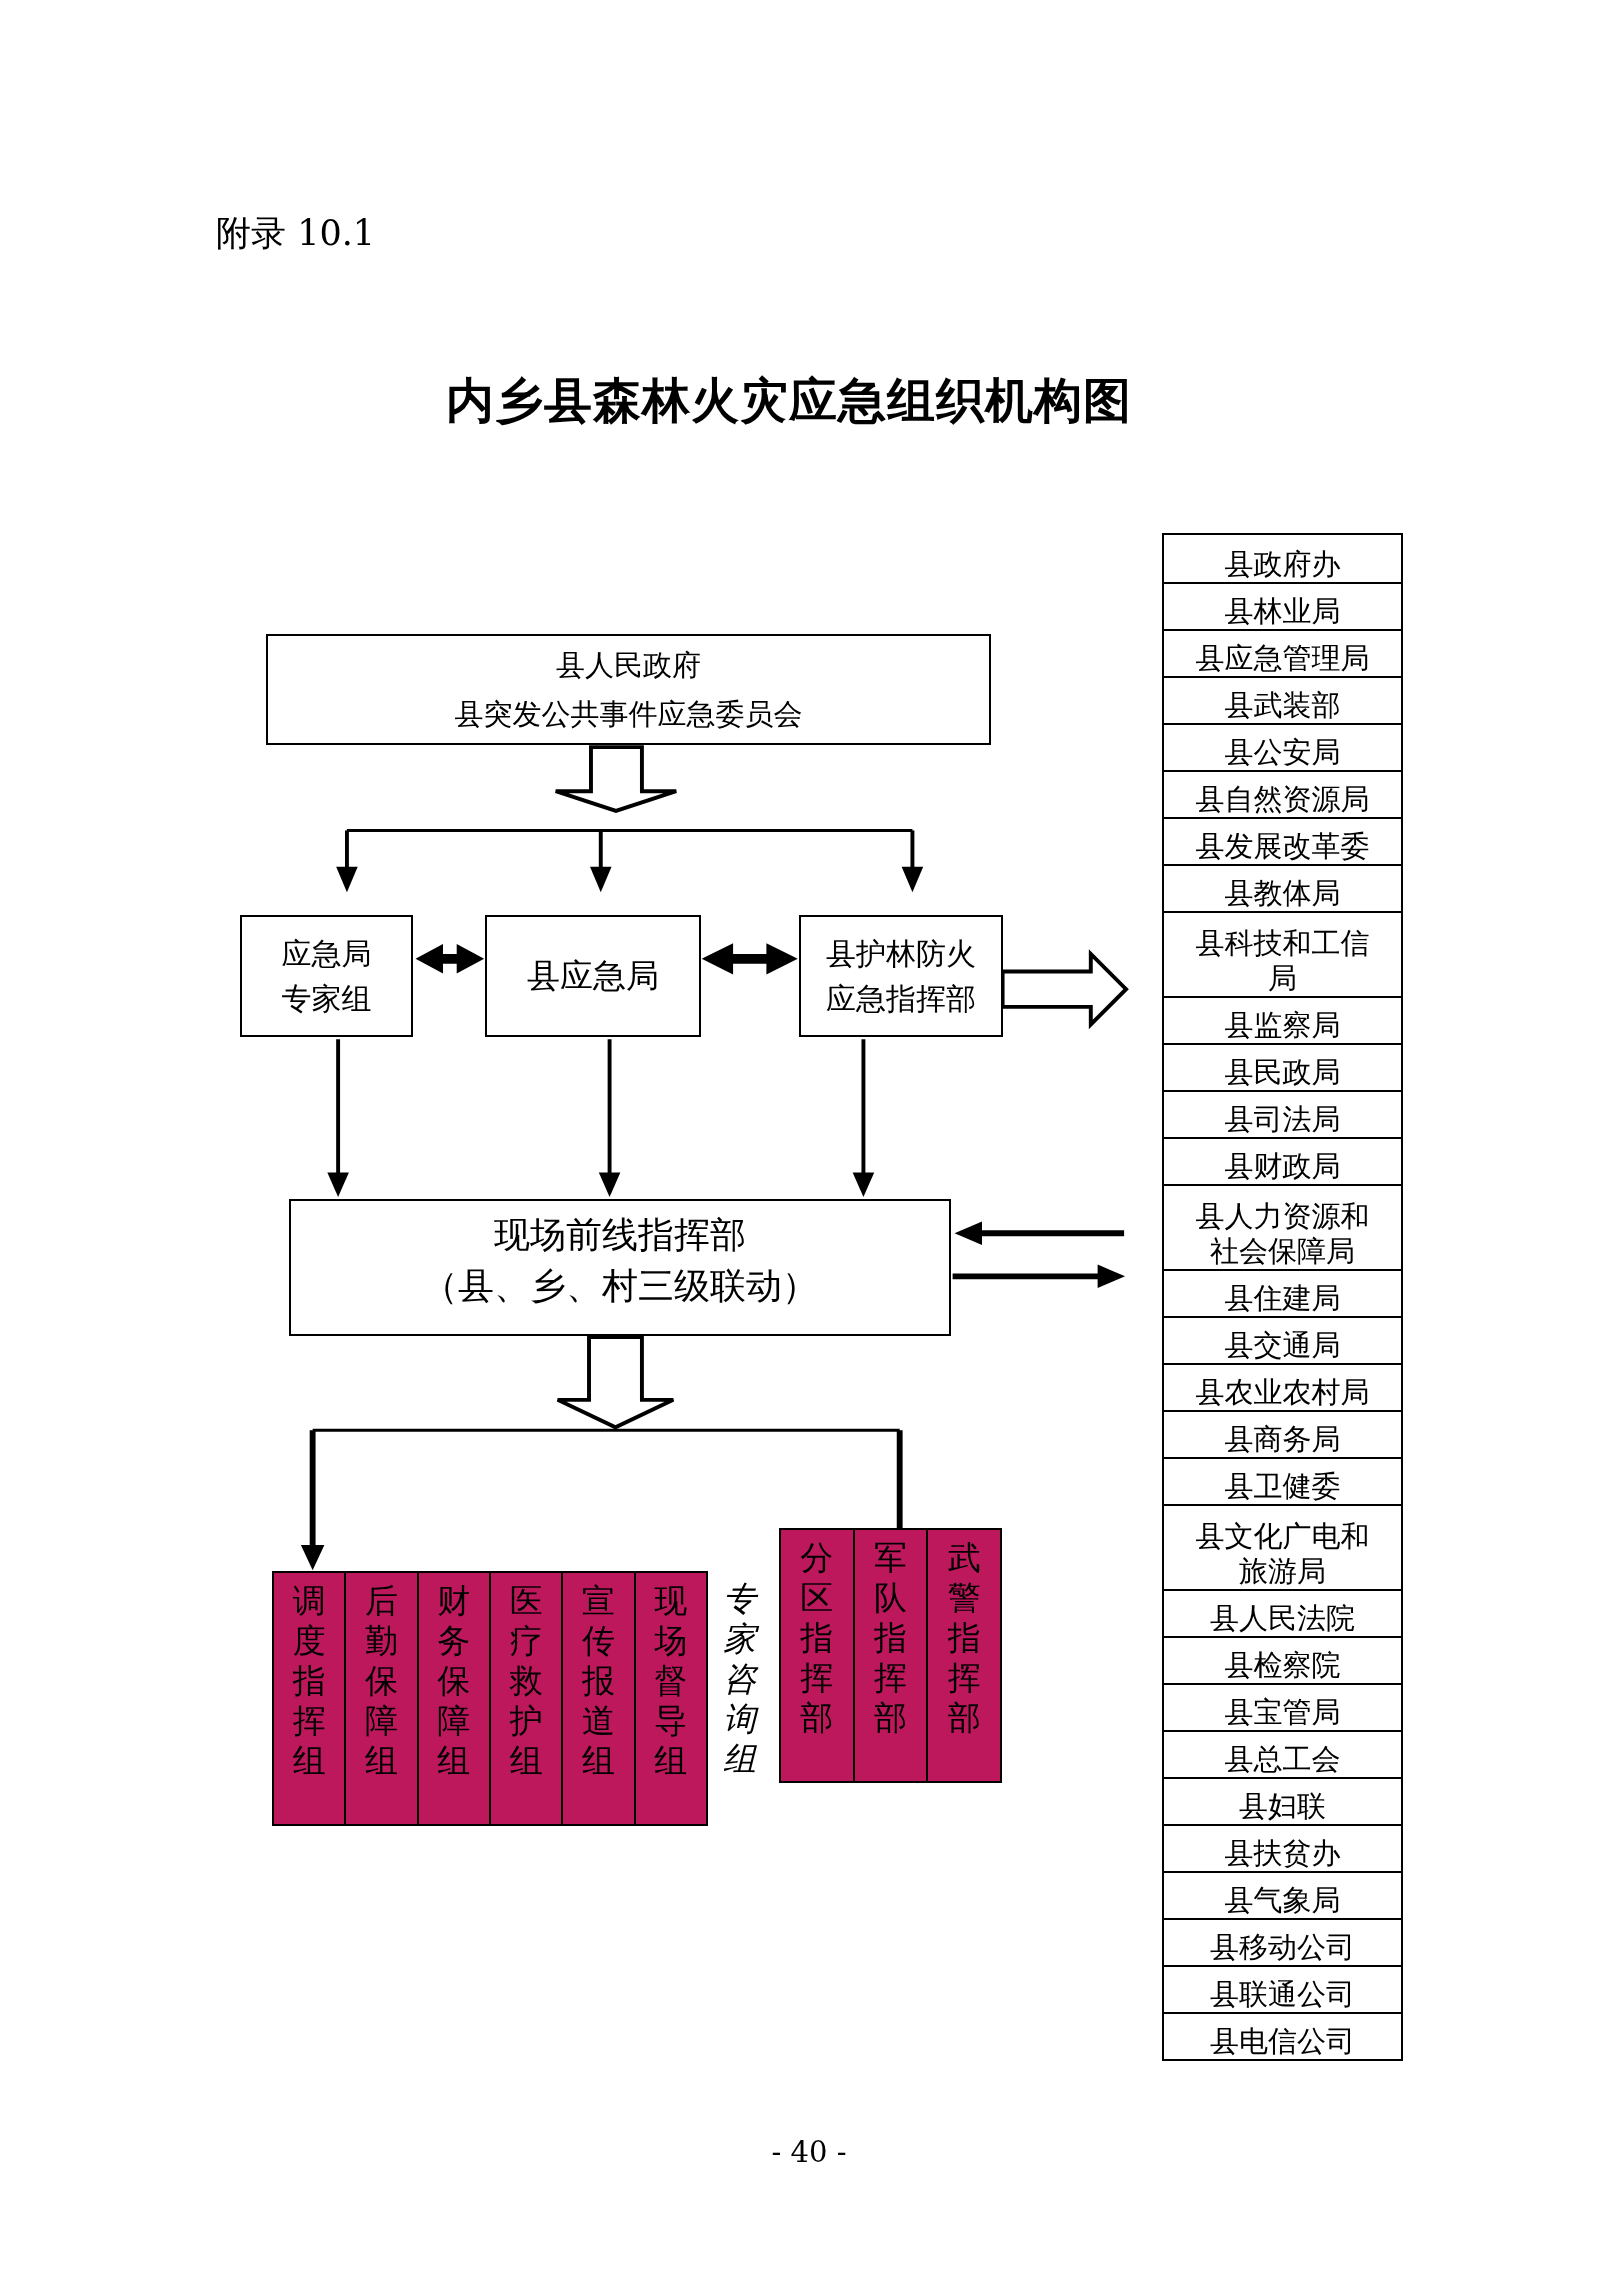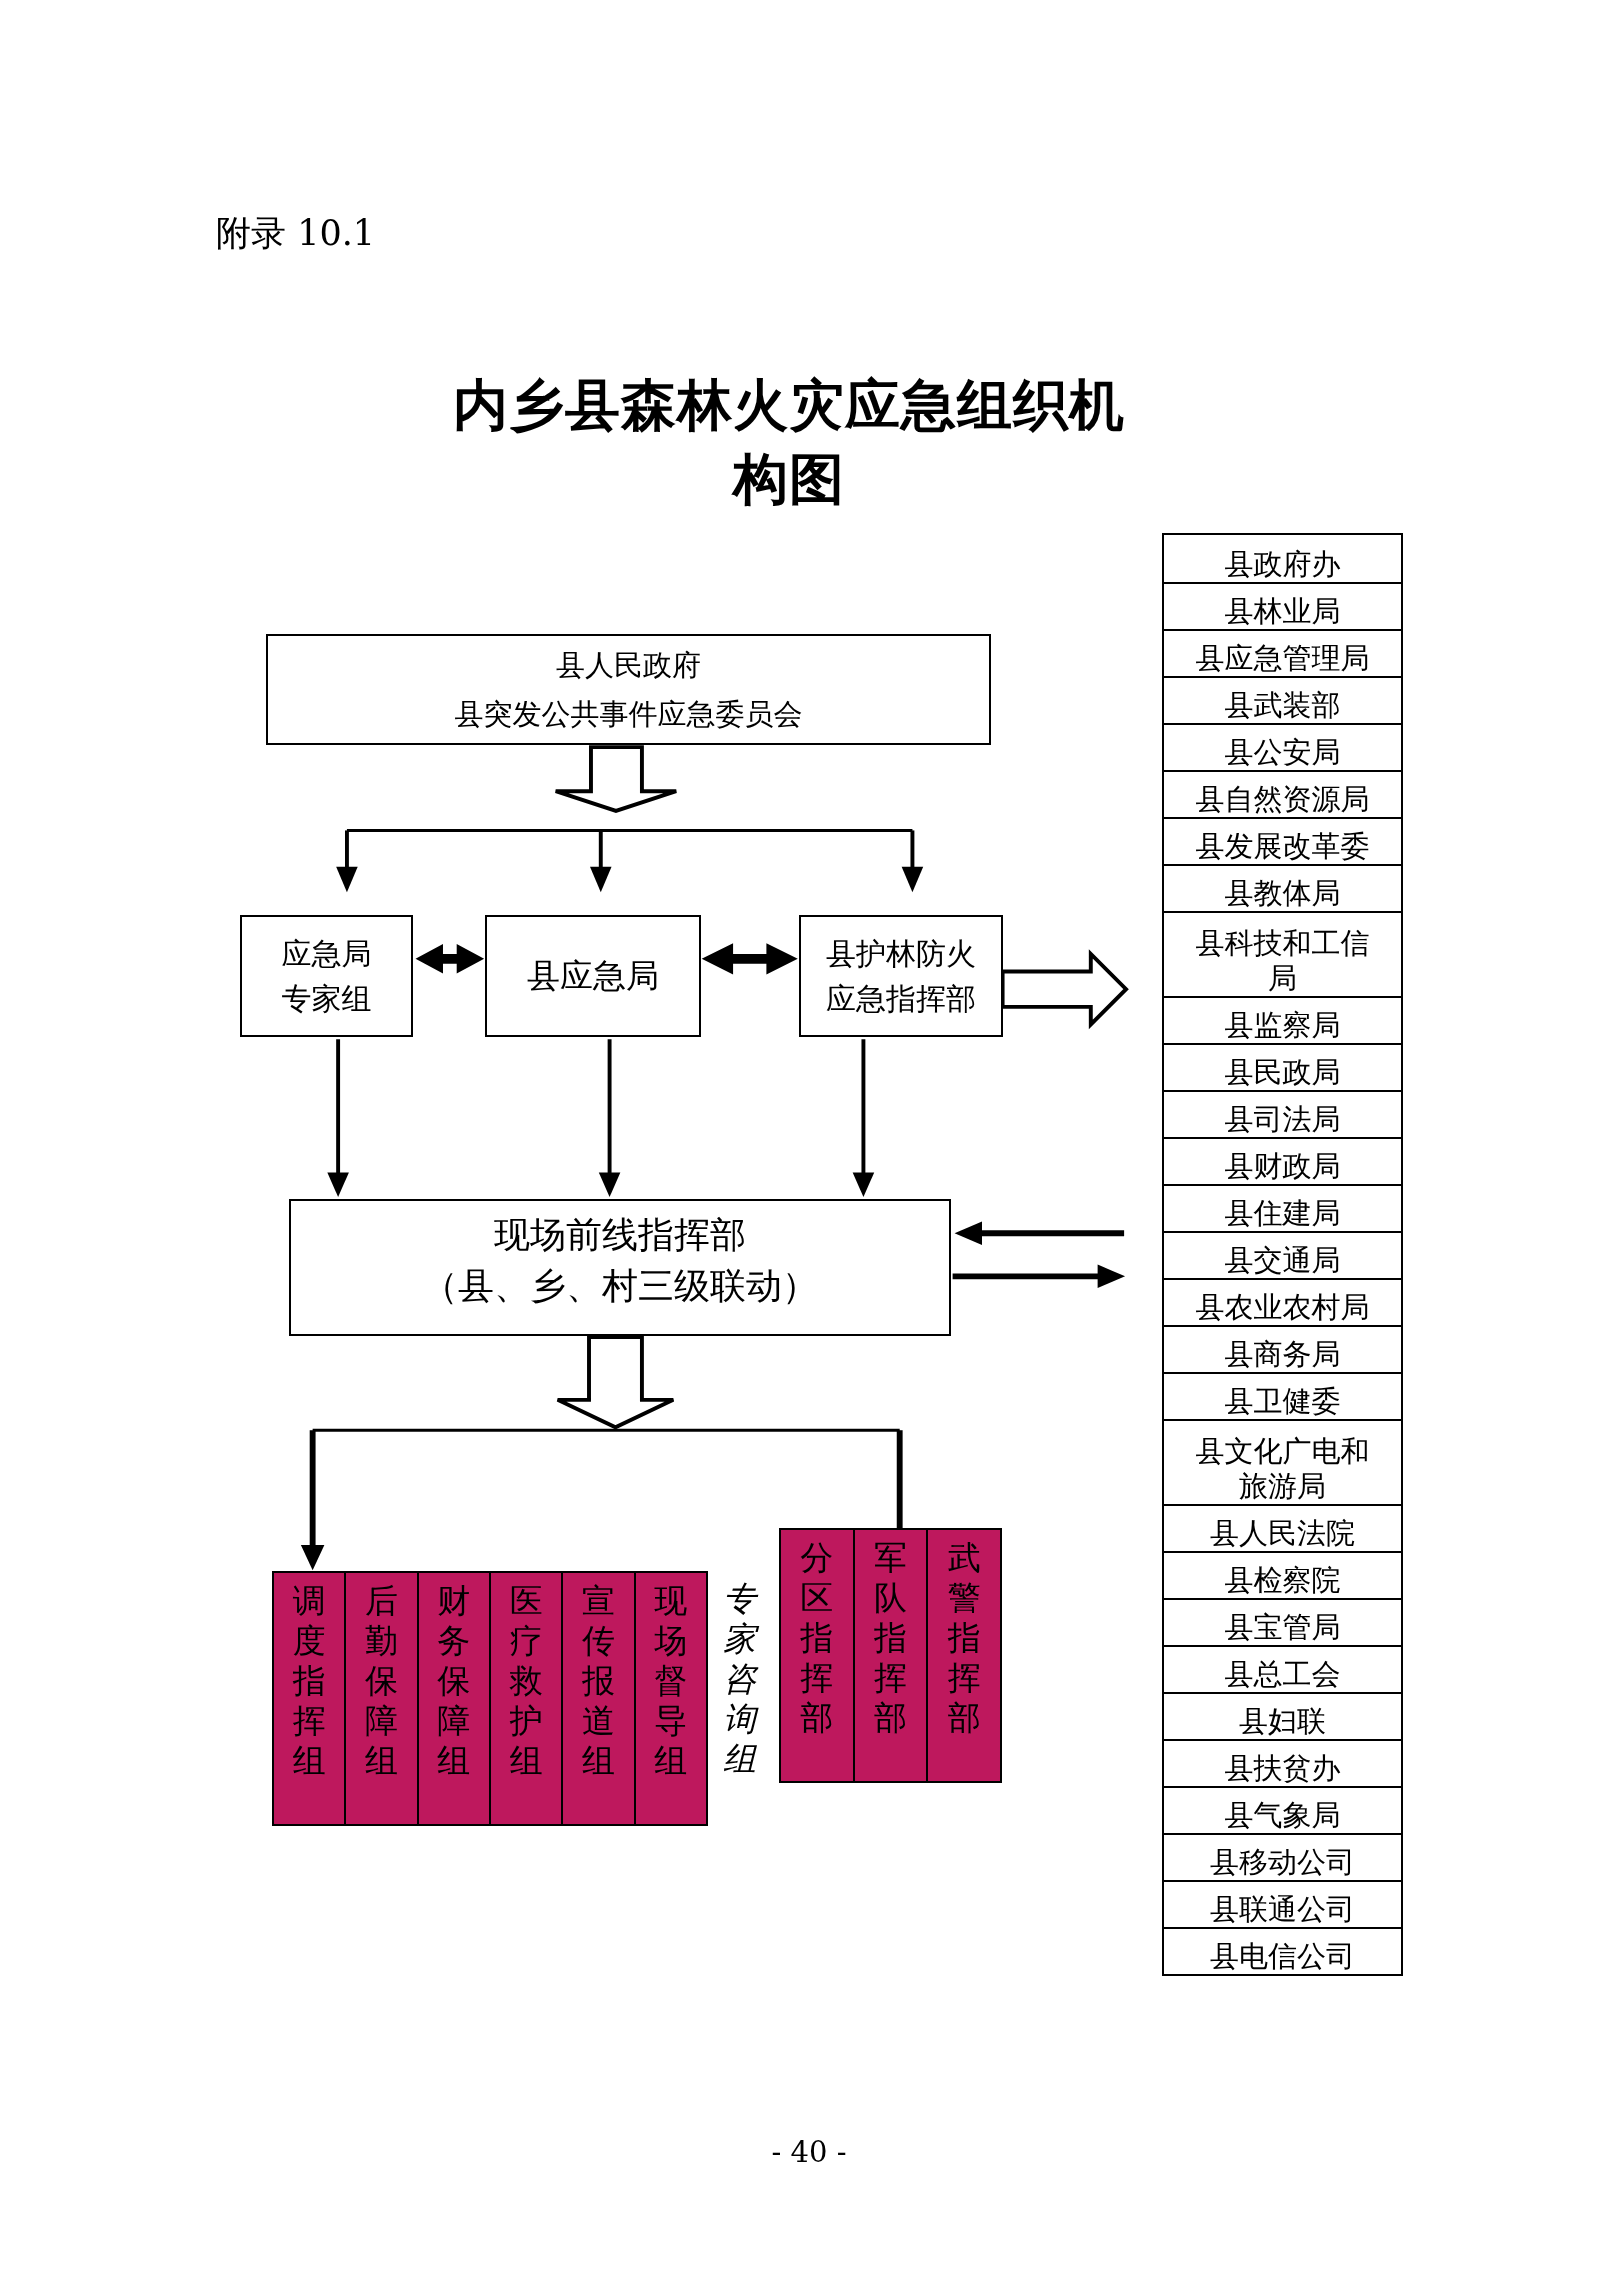--- a/index.html
+++ b/index.html
@@ -6,21 +6,21 @@
   #page{
     position:relative;
     width:1621px;height:2293px;
     background:#ffffff;
     font-family:"DejaVu Serif","Liberation Serif",serif;
     color:#000;
     overflow:hidden;
   }
   .abs{position:absolute;}
   #appendix{left:216px;top:210px;font-size:35px;}
-  #doc-title{left:441px;top:369px;width:696px;text-align:center;font-size:55px;font-weight:bold;letter-spacing:1px;}
+  #doc-title{left:441px;top:369px;width:696px;text-align:center;font-size:48px;font-weight:bold;letter-spacing:1px;}
   #page-number{left:711px;top:2135px;width:196px;text-align:center;font-size:29px;}
 
   .box{
     position:absolute;border:2.9px solid #000;background:#fff;
     display:flex;flex-direction:column;align-items:center;justify-content:center;
     text-align:center;box-sizing:border-box;
   }
   .box span{display:block;}
 
   #top-box{left:266px;top:634px;width:725px;height:111px;font-size:29px;line-height:49px;font-family:Liberation Serif, serif;}
@@ -207,20 +207,24 @@
       </div>
     <div class="ag-row">
         <span>县民政局</span>
       </div>
     <div class="ag-row">
         <span>县司法局</span>
       </div>
     <div class="ag-row">
         <span>县财政局</span>
       </div>
+    <div class="ag-row tall">
+        <span>县人力资源和</span>
+        <span>社会保障局</span>
+      </div>
     <div class="ag-row">
         <span>县住建局</span>
       </div>
     <div class="ag-row">
         <span>县交通局</span>
       </div>
     <div class="ag-row">
         <span>县农业农村局</span>
       </div>
     <div class="ag-row">

